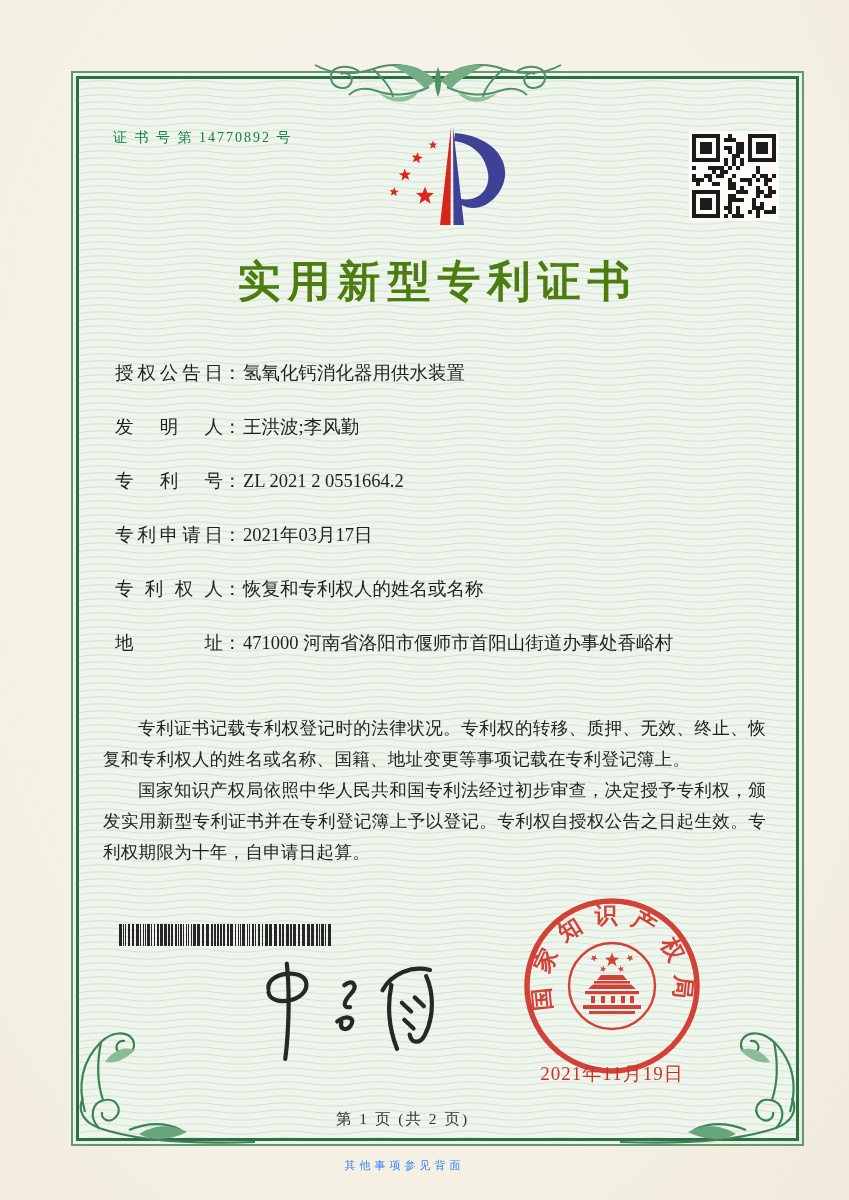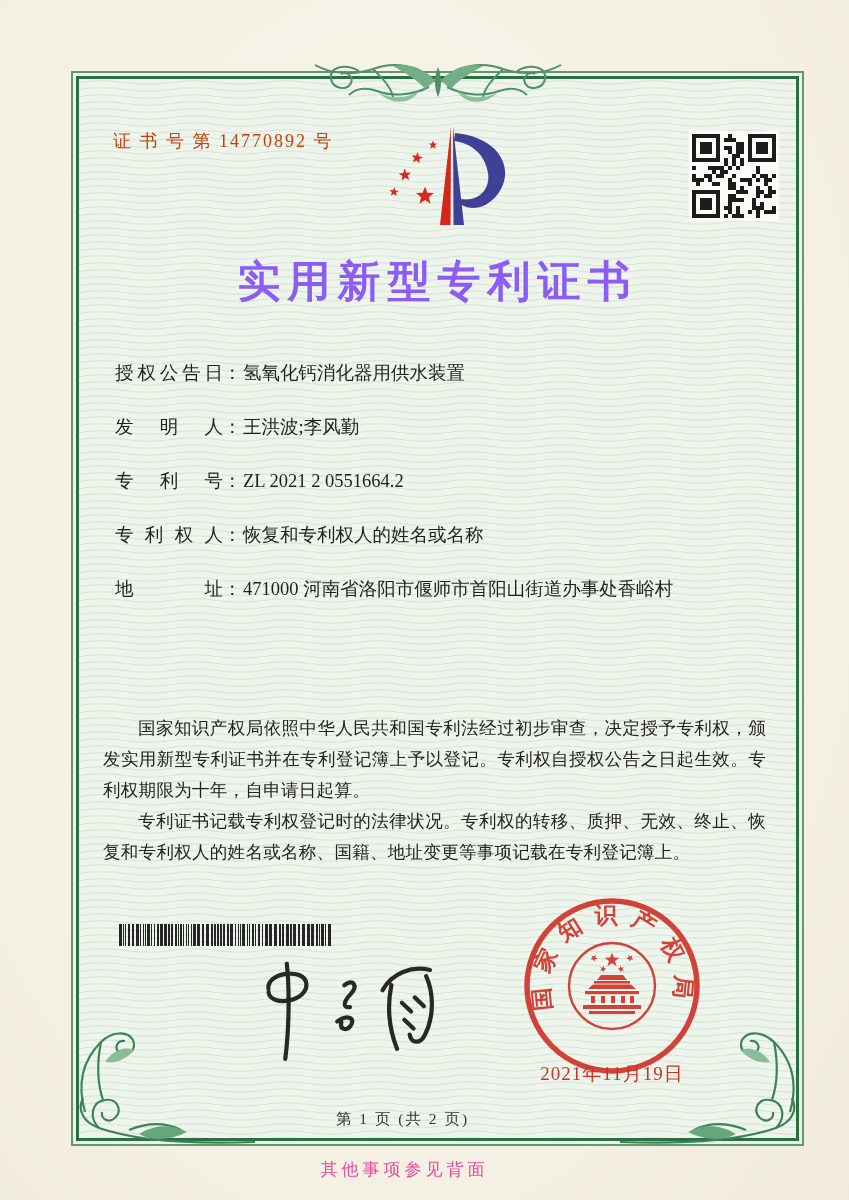--- a/index.html
+++ b/index.html
@@ -7,24 +7,24 @@
     width:849px;height:1200px;position:relative;overflow:hidden;
     background:radial-gradient(ellipse at 45% 40%, #f8f5ec 0%, #f4f0e3 70%, #efeadb 100%);
     font-family:"Liberation Serif","DejaVu Serif",serif;color:#222;
   }
   #frame{position:absolute;left:71px;top:71px;width:729px;height:1071px;border:2px solid #5d9a70}
   #frame-inner{position:absolute;inset:3px;border:3px solid #2b6f45;pointer-events:none}
   #interior{position:absolute;inset:6px;background:#eff5ec;overflow:hidden}
   svg.waves{position:absolute;inset:0;width:100%;height:100%;display:block}
   #content{position:absolute;inset:0;z-index:5}
 
-  .certno{position:absolute;left:40px;top:56px;font-size:18px;letter-spacing:2px;color:#c2410c}
+  .certno{position:absolute;left:40px;top:56px;font-size:14px;letter-spacing:2px;color:#15803d}
   #logo{position:absolute;left:294px;top:48px}
   #qr{position:absolute;left:616px;top:58px;background:#fcfbf7;padding:3px}
-  .title{position:absolute;left:0;right:0;top:180px;text-align:center;font-size:43px;font-weight:700;letter-spacing:7px;color:#8b5cf6}
+  .title{position:absolute;left:0;right:0;top:180px;text-align:center;font-size:43px;font-weight:700;letter-spacing:7px;color:#4d7c0f}
 
   #fields{position:absolute;left:42px;top:286px;right:26px;font-size:18.5px;color:#1f1f1f}
   .field-row{height:54px;line-height:28px;white-space:nowrap}
   .flabel{display:inline-block;width:108px;text-align:justify;text-align-last:justify;vertical-align:top}
   .fcolon{display:inline-block;width:20px}
   .cell{display:inline-block}
   .cell.first{width:318px}
 
   #paras{position:absolute;left:30px;right:36px;top:640px;font-size:17.5px;line-height:31px;text-align:justify;letter-spacing:.3px;color:#232323}
   #paras p{margin:0;text-indent:2em}
@@ -33,21 +33,21 @@
   #barcode i{display:block;height:100%;background:#262626}
 
   .issuer{position:absolute;left:62px;top:902px;font-size:19.5px;letter-spacing:3px;color:#1f1f1f}
   .issuer .name{margin-top:16px}
   #sig{position:absolute;left:168px;top:882px;transform:rotate(-1.5deg)}
 
   #seal{position:absolute;left:446px;top:820px;opacity:.93}
   .seal-date{position:absolute;left:446px;top:988px;width:186px;text-align:center;color:#cd3127;font-size:19px;letter-spacing:1px}
 
   .pagenum{position:absolute;left:0;right:70px;top:1036px;text-align:center;font-size:15.5px;letter-spacing:2px;color:#333}
-  .backnote{position:absolute;left:0;right:40px;top:1158px;text-align:center;font-size:17px;letter-spacing:4px;color:#ec4899}
+  .backnote{position:absolute;left:0;right:40px;top:1158px;text-align:center;font-size:11px;letter-spacing:4px;color:#3b82f6}
 
   .orn-top{position:absolute;left:234px;top:-22px;z-index:6}
   .orn-bl{position:absolute;left:-4px;bottom:-6px;z-index:6}
   .orn-br{position:absolute;right:-4px;bottom:-6px;z-index:6;transform:scaleX(-1)}
 </style>
 </head>
 <body>
 
 <div id="frame">
   <div id="interior">
@@ -238,27 +238,28 @@
         <rect x="48" y="80" width="4" height="4" fill="#1c1c1c"></rect>
         <rect x="64" y="80" width="4" height="4" fill="#1c1c1c"></rect>
       </svg>
 
     <div class="title">实用新型专利证书</div>
 
     <div id="fields">
         <div class="field-row"><span class="cell"><span class="flabel">授权公告日</span><span class="fcolon">：</span><span class="fvalue">氢氧化钙消化器用供水装置</span></span></div>
         <div class="field-row"><span class="cell"><span class="flabel">发明人</span><span class="fcolon">：</span><span class="fvalue">王洪波;李风勤</span></span></div>
         <div class="field-row"><span class="cell"><span class="flabel">专利号</span><span class="fcolon">：</span><span class="fvalue">ZL 2021 2 0551664.2</span></span></div>
+        <div class="field-row"><span class="cell"><span class="flabel">专利申请日</span><span class="fcolon">：</span><span class="fvalue">2021年03月17日</span></span></div>
         <div class="field-row"><span class="cell"><span class="flabel">专利权人</span><span class="fcolon">：</span><span class="fvalue">恢复和专利权人的姓名或名称</span></span></div>
         <div class="field-row"><span class="cell"><span class="flabel">地址</span><span class="fcolon">：</span><span class="fvalue">471000 河南省洛阳市偃师市首阳山街道办事处香峪村</span></span></div>
       </div>
 
     <div id="paras">
+        <p>专利证书记载专利权登记时的法律状况。专利权的转移、质押、无效、终止、恢复和专利权人的姓名或名称、国籍、地址变更等事项记载在专利登记簿上。</p>
         <p>国家知识产权局依照中华人民共和国专利法经过初步审查，决定授予专利权，颁发实用新型专利证书并在专利登记簿上予以登记。专利权自授权公告之日起生效。专利权期限为十年，自申请日起算。</p>
-        <p>专利证书记载专利权登记时的法律状况。专利权的转移、质押、无效、终止、恢复和专利权人的姓名或名称、国籍、地址变更等事项记载在专利登记簿上。</p>
       </div>
 
     <div id="barcode">
         <i style="width: 3px; margin-right: 1px;"></i>
         <i style="width: 1px; margin-right: 1px;"></i>
         <i style="width: 1px; margin-right: 2px;"></i>
         <i style="width: 2px; margin-right: 2px;"></i>
         <i style="width: 2px; margin-right: 2px;"></i>
         <i style="width: 3px; margin-right: 1px;"></i>
         <i style="width: 1px; margin-right: 2px;"></i>

